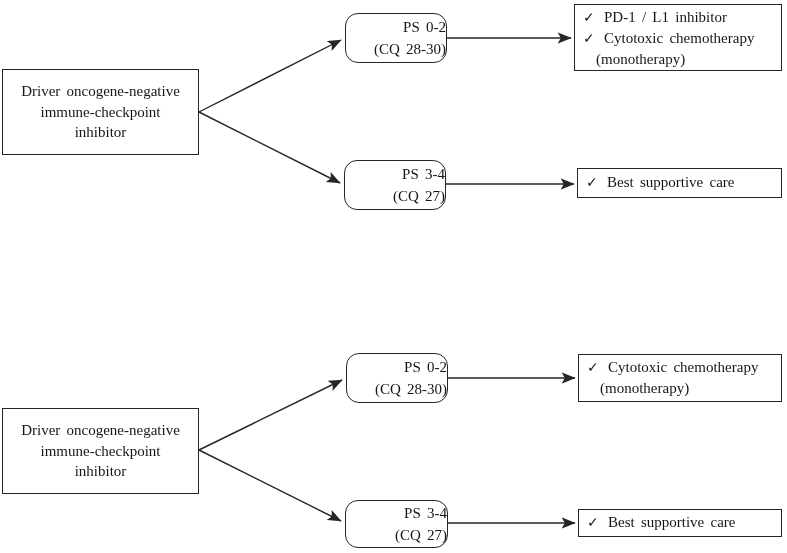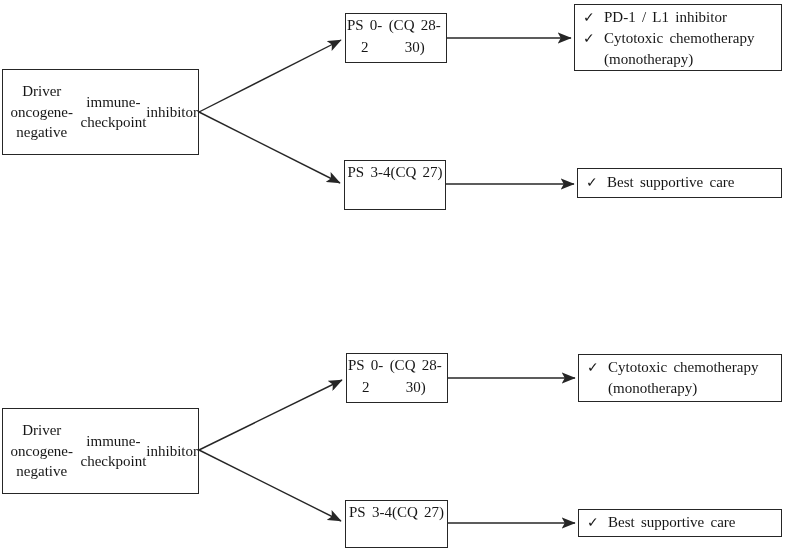--- a/index.html
+++ b/index.html
@@ -24,58 +24,59 @@
     border: 1.5px solid #262626;
     background: #ffffff;
     font-size: 15px;
     word-spacing: 2.5px;
   }
   .root-box {
     left: 2px;
     width: 197px;
     height: 86px;
     display: flex;
-    flex-direction: row;
+    flex-direction: column;
     justify-content: center;
     align-items: center;
     text-align: center;
     line-height: 20.5px;
   }
   #root-untreated { top: 69px; }
   #root-treated   { top: 408px; }
   .ps-box {
     width: 102px;
     height: 50px;
     display: flex;
-    flex-direction: row;
+    flex-direction: column;
     justify-content: center;
-    align-items: flex-start;
+    align-items: flex-end;
     text-align: center;
     line-height: 22px;
+    border-radius: 13px;
   }
   #ps1a { left: 345px; top: 13px; }
   #ps1b { left: 344px; top: 160px; }
   #ps2a { left: 346px; top: 353px; }
   #ps2b { left: 345px; top: 500px; width: 103px; height: 48px; }
   .outcome-box {
     line-height: 21px;
     padding: 2px 6px 0 8px;
   }
   #out1a { left: 574px; top: 4px;   width: 208px; height: 67px; }
   #out1b { left: 577px; top: 168px; width: 205px; height: 30px; padding-top: 3px; }
   #out2a { left: 578px; top: 354px; width: 204px; height: 48px; }
   #out2b { left: 578px; top: 509px; width: 204px; height: 28px; padding-top: 2px; }
   .outcome-item { display: flex; }
   .check {
     flex: 0 0 auto;
     width: 13px;
     margin-right: 8px;
     font-size: 14px;
   }
-  .outcome-sub { margin-left: 21px; }
+  .outcome-sub { margin-left: 13px; }
   line { stroke: #262626; stroke-width: 1.4; }
 </style>
 </head>
 <body>
 
 <div class="canvas">
 
   <svg class="arrow-layer" viewBox="0 0 787 553" xmlns="http://www.w3.org/2000/svg">
     <defs>
       <marker id="ah" viewBox="0 0 10 8" refX="9.5" refY="4" markerWidth="10" markerHeight="8" orient="auto">

